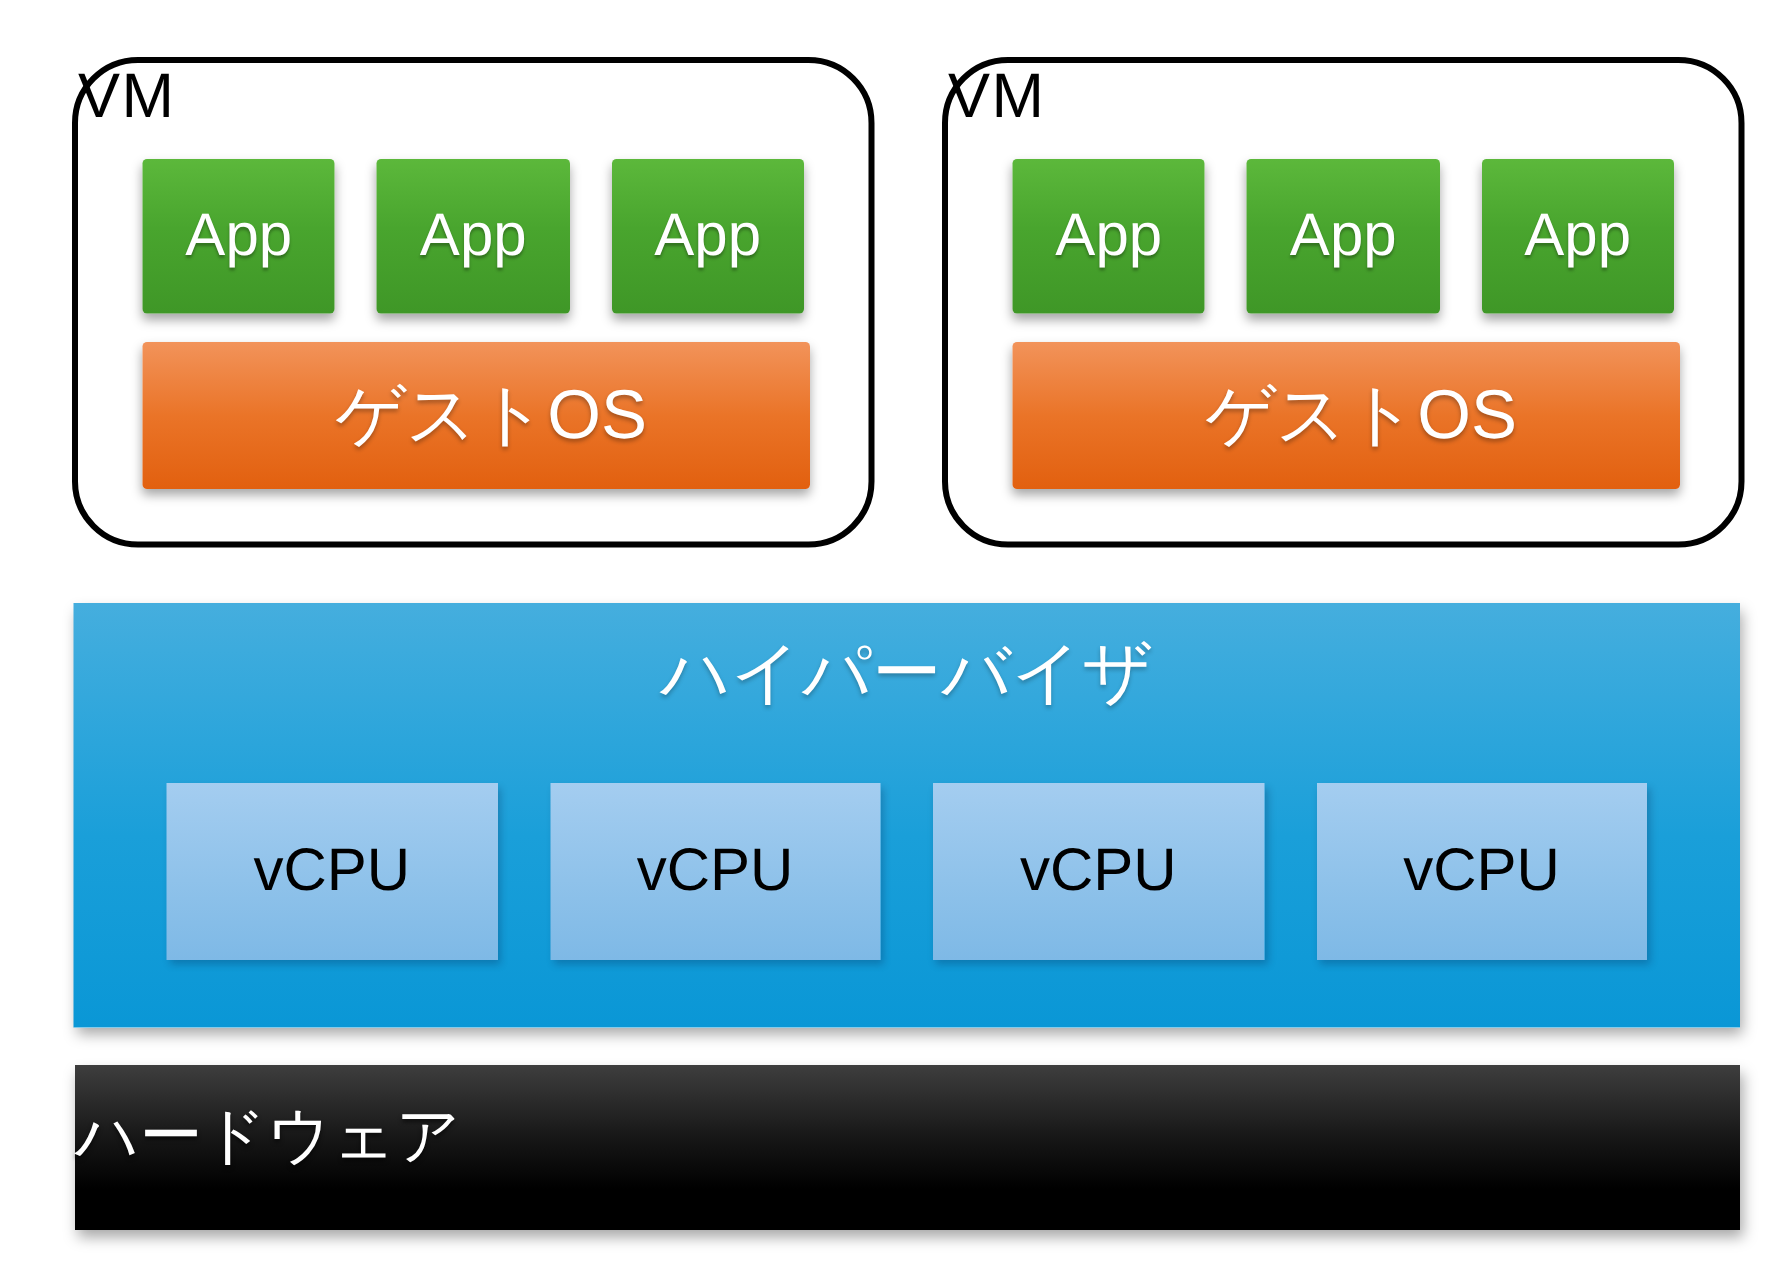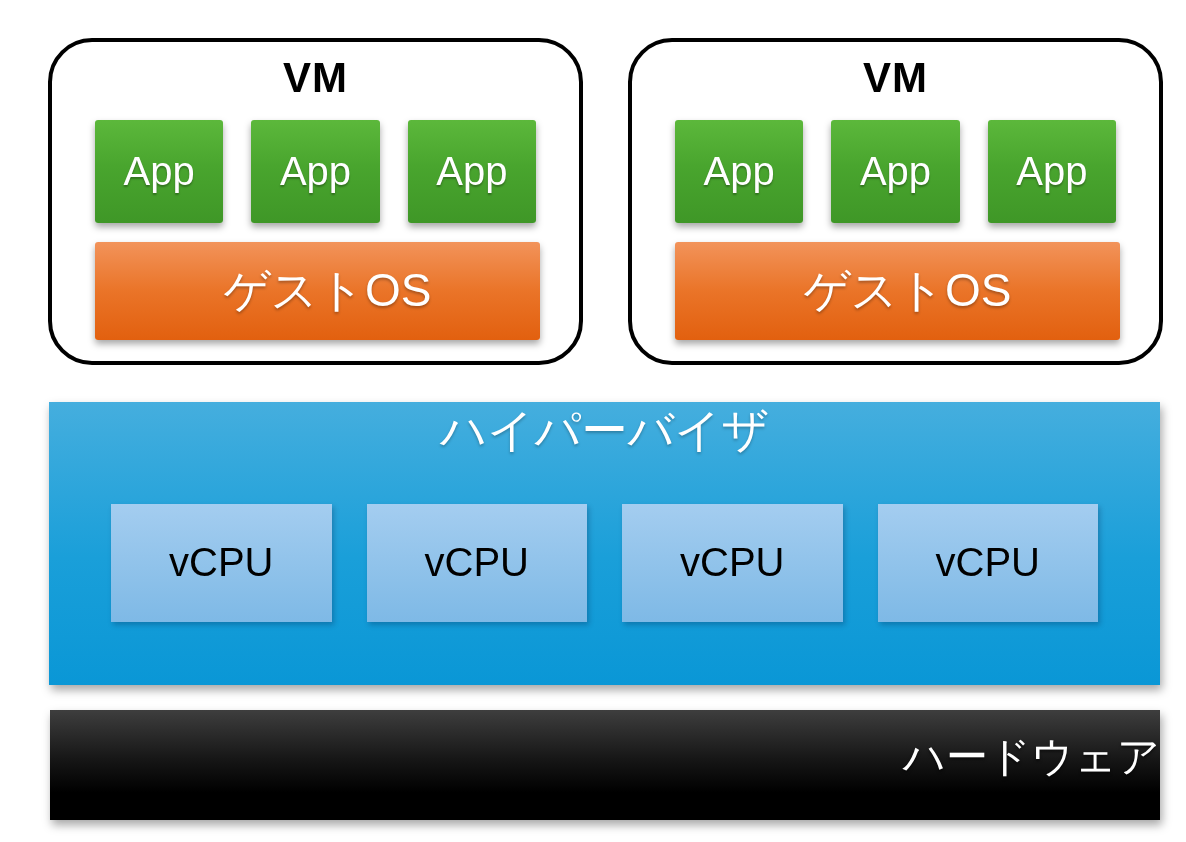--- a/index.html
+++ b/index.html
@@ -12,22 +12,22 @@
   .canvas { position: relative; width: 1186px; height: 842px; background: #ffffff; }
 
   
   .vm-card {
     position: absolute; top: 38px; width: 535px; height: 327px;
     background: #ffffff; border: 4px solid #000000; border-radius: 44px;
   }
   .vm-card.one { left: 48px; }
   .vm-card.two { left: 628px; }
   .vm-title {
-    padding-top: 14px; line-height: 1.05;
-    text-align: center; font-size: 42px; font-weight: 700; color: #000000;
+    line-height: 1.05;
+    text-align: left; font-size: 42px; font-weight: 400; color: #000000;
     letter-spacing: 1px;
   }
   .app-row {
     display: flex; gap: 28px; margin-top: 20px; padding: 0 43px; height: 103px;
   }
   .app-box {
     flex: 1; display: flex; align-items: center; justify-content: center;
     background: linear-gradient(180deg, #5cb83b 0%, #49a52e 45%, #3f9727 100%);
     border-radius: 3px;
     color: #ffffff; font-size: 40px;
@@ -45,39 +45,39 @@
     padding-left: 20px;
   }
 
   
   .hypervisor {
     position: absolute; left: 49px; top: 402px; width: 1111px; height: 283px;
     background: linear-gradient(180deg, #45aede 0%, #1a9fd9 55%, #0a97d6 100%);
     box-shadow: 2px 5px 9px rgba(0,0,0,0.35);
   }
   .hv-title {
-    padding-top: 2px; line-height: 1.15;
+    padding-top: 20px; line-height: 1.15;
     text-align: center; color: #ffffff; font-size: 46px;
     text-shadow: 0 2px 3px rgba(0,0,0,0.25);
   }
   .vcpu-row {
     display: flex; gap: 35px; margin-top: 47px; padding: 0 62px; height: 118px;
   }
   .vcpu {
     flex: 1; display: flex; align-items: center; justify-content: center;
     background: linear-gradient(180deg, #a4cdf0 0%, #8fc2ea 55%, #7eb9e6 100%);
     color: #000000; font-size: 40px;
     box-shadow: 2px 3px 5px rgba(0,20,60,0.25);
   }
 
   
   .hardware {
     position: absolute; left: 50px; top: 710px; width: 1110px; height: 110px;
     background: linear-gradient(180deg, #3e3e3e 0%, #161616 45%, #000000 75%);
-    display: flex; flex-direction: column; align-items: flex-end;
+    display: flex; flex-direction: column; align-items: flex-start;
     padding-top: 19px;
     color: #ffffff; font-size: 42px;
     text-shadow: 0 2px 3px rgba(0,0,0,0.6);
     box-shadow: 2px 5px 9px rgba(0,0,0,0.35);
   }
 </style>
 </head>
 <body>
 
 <div class="canvas">

